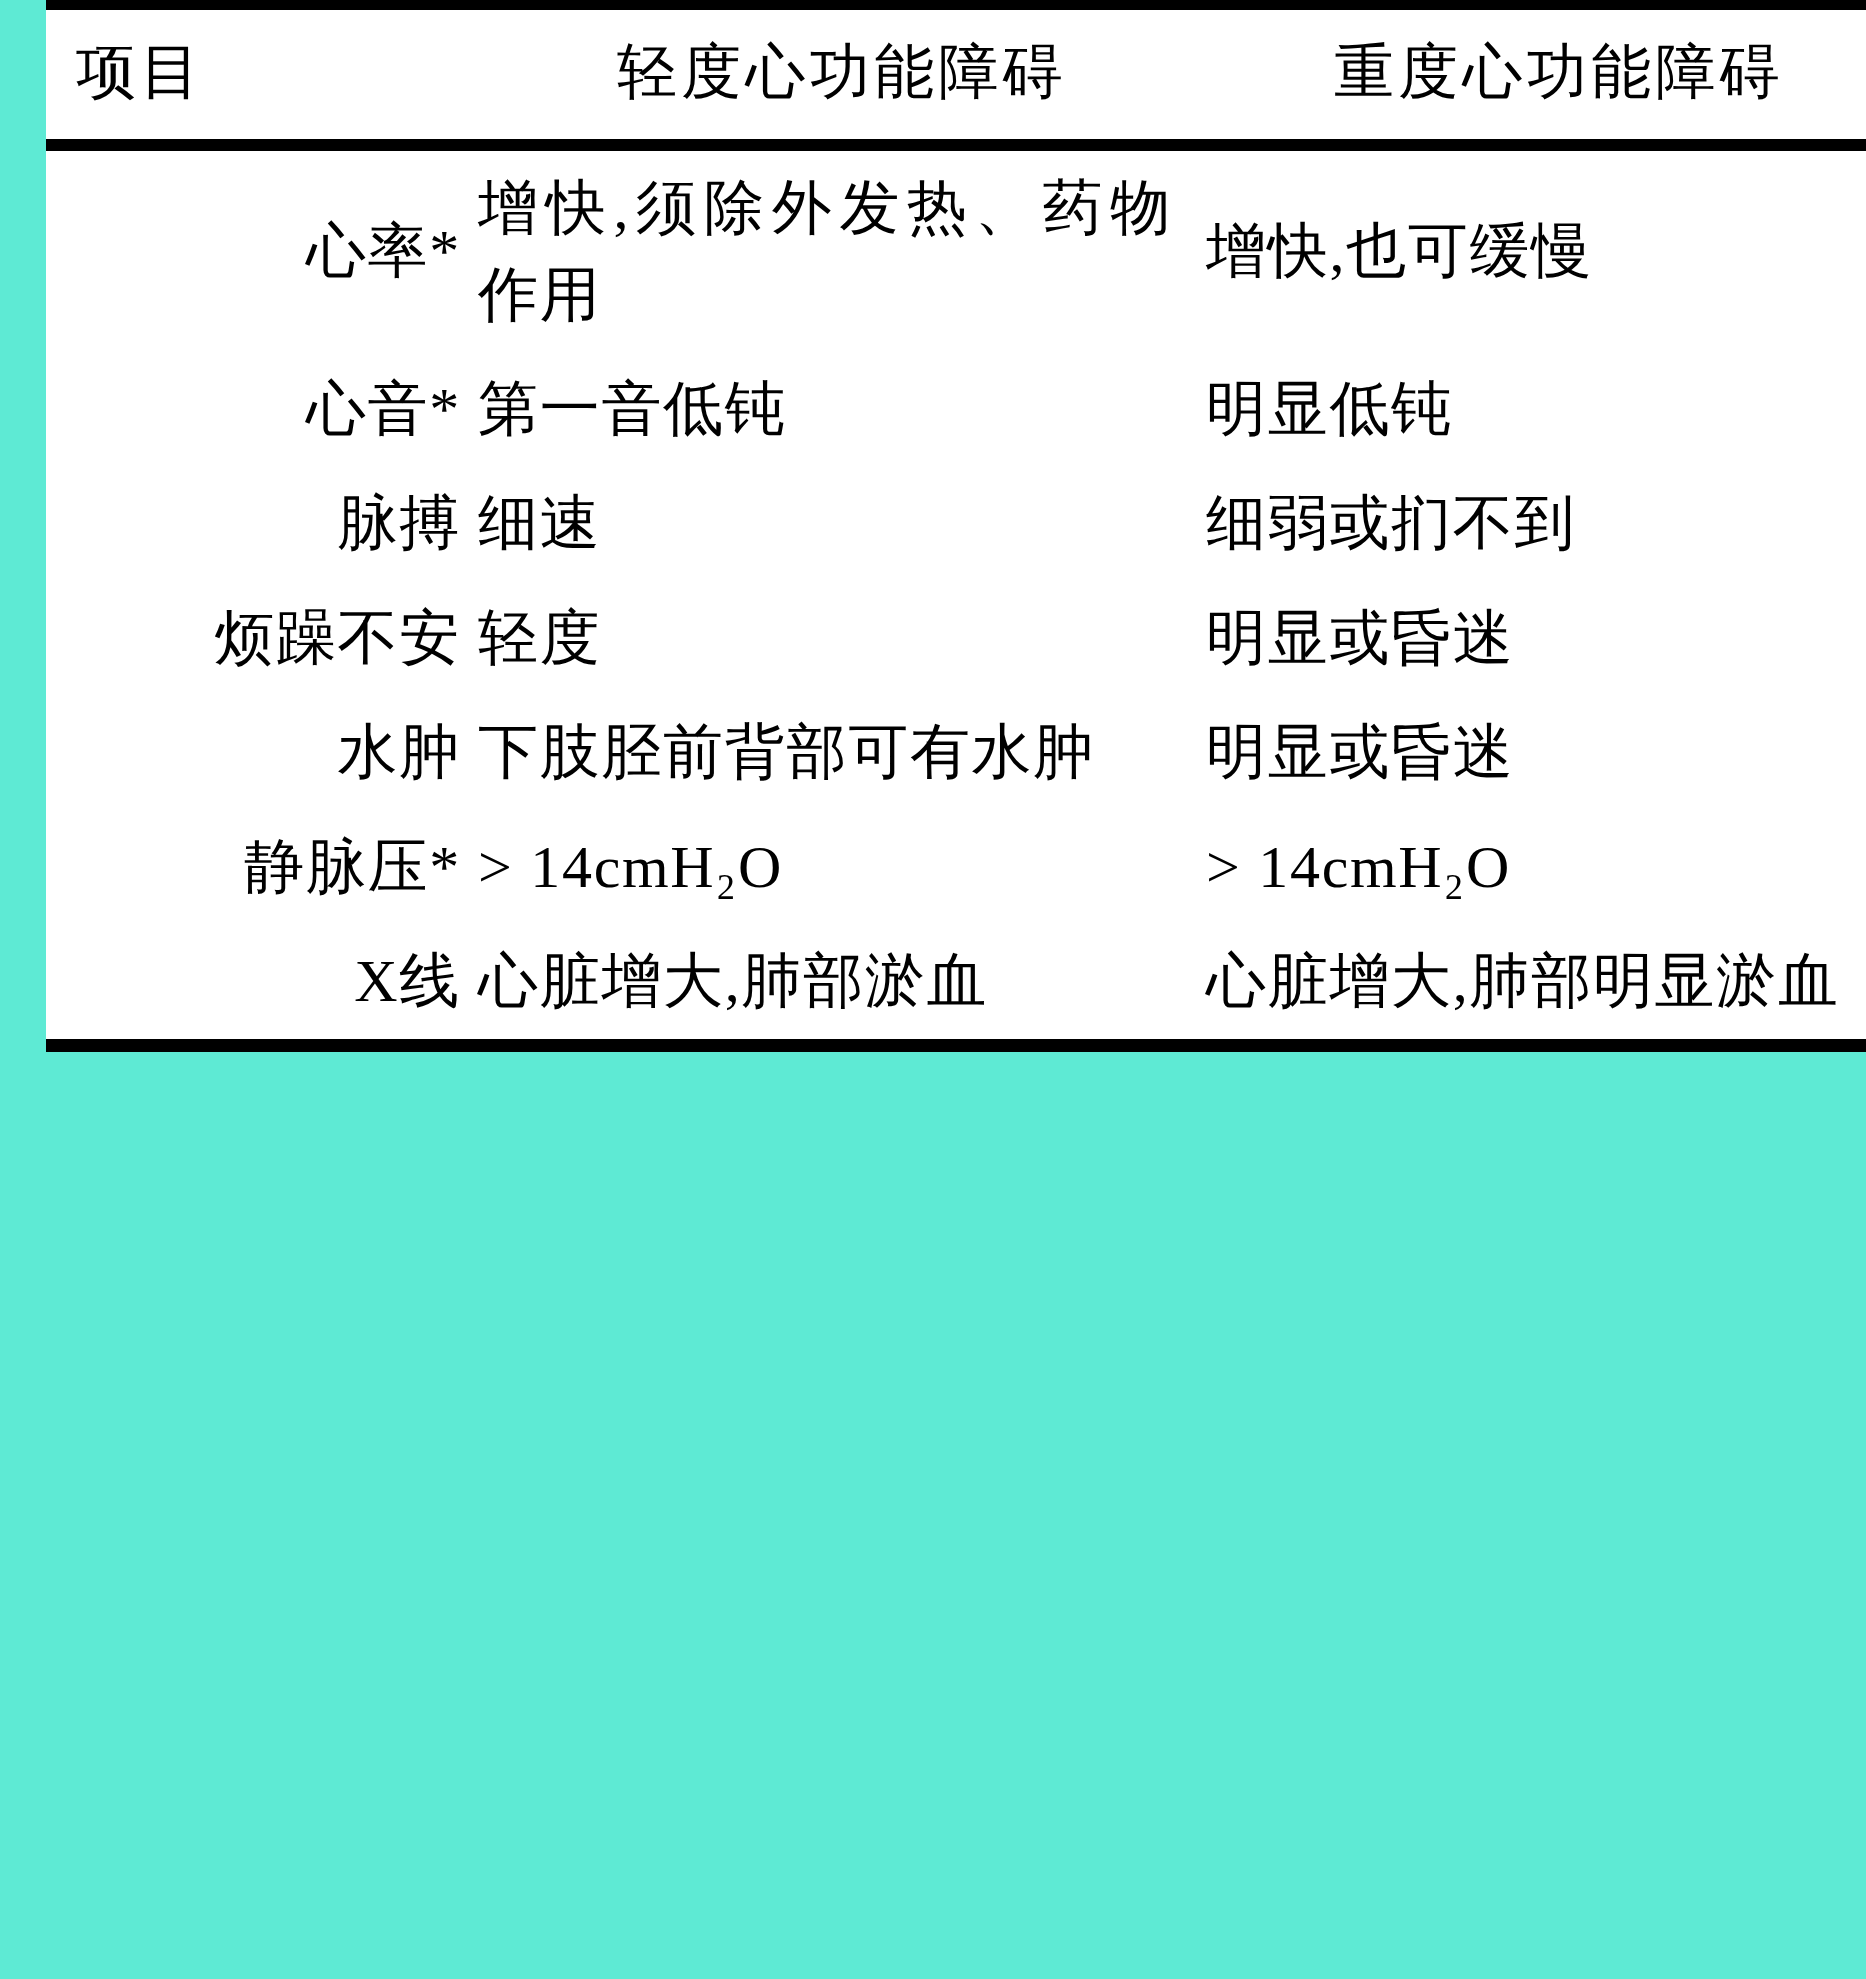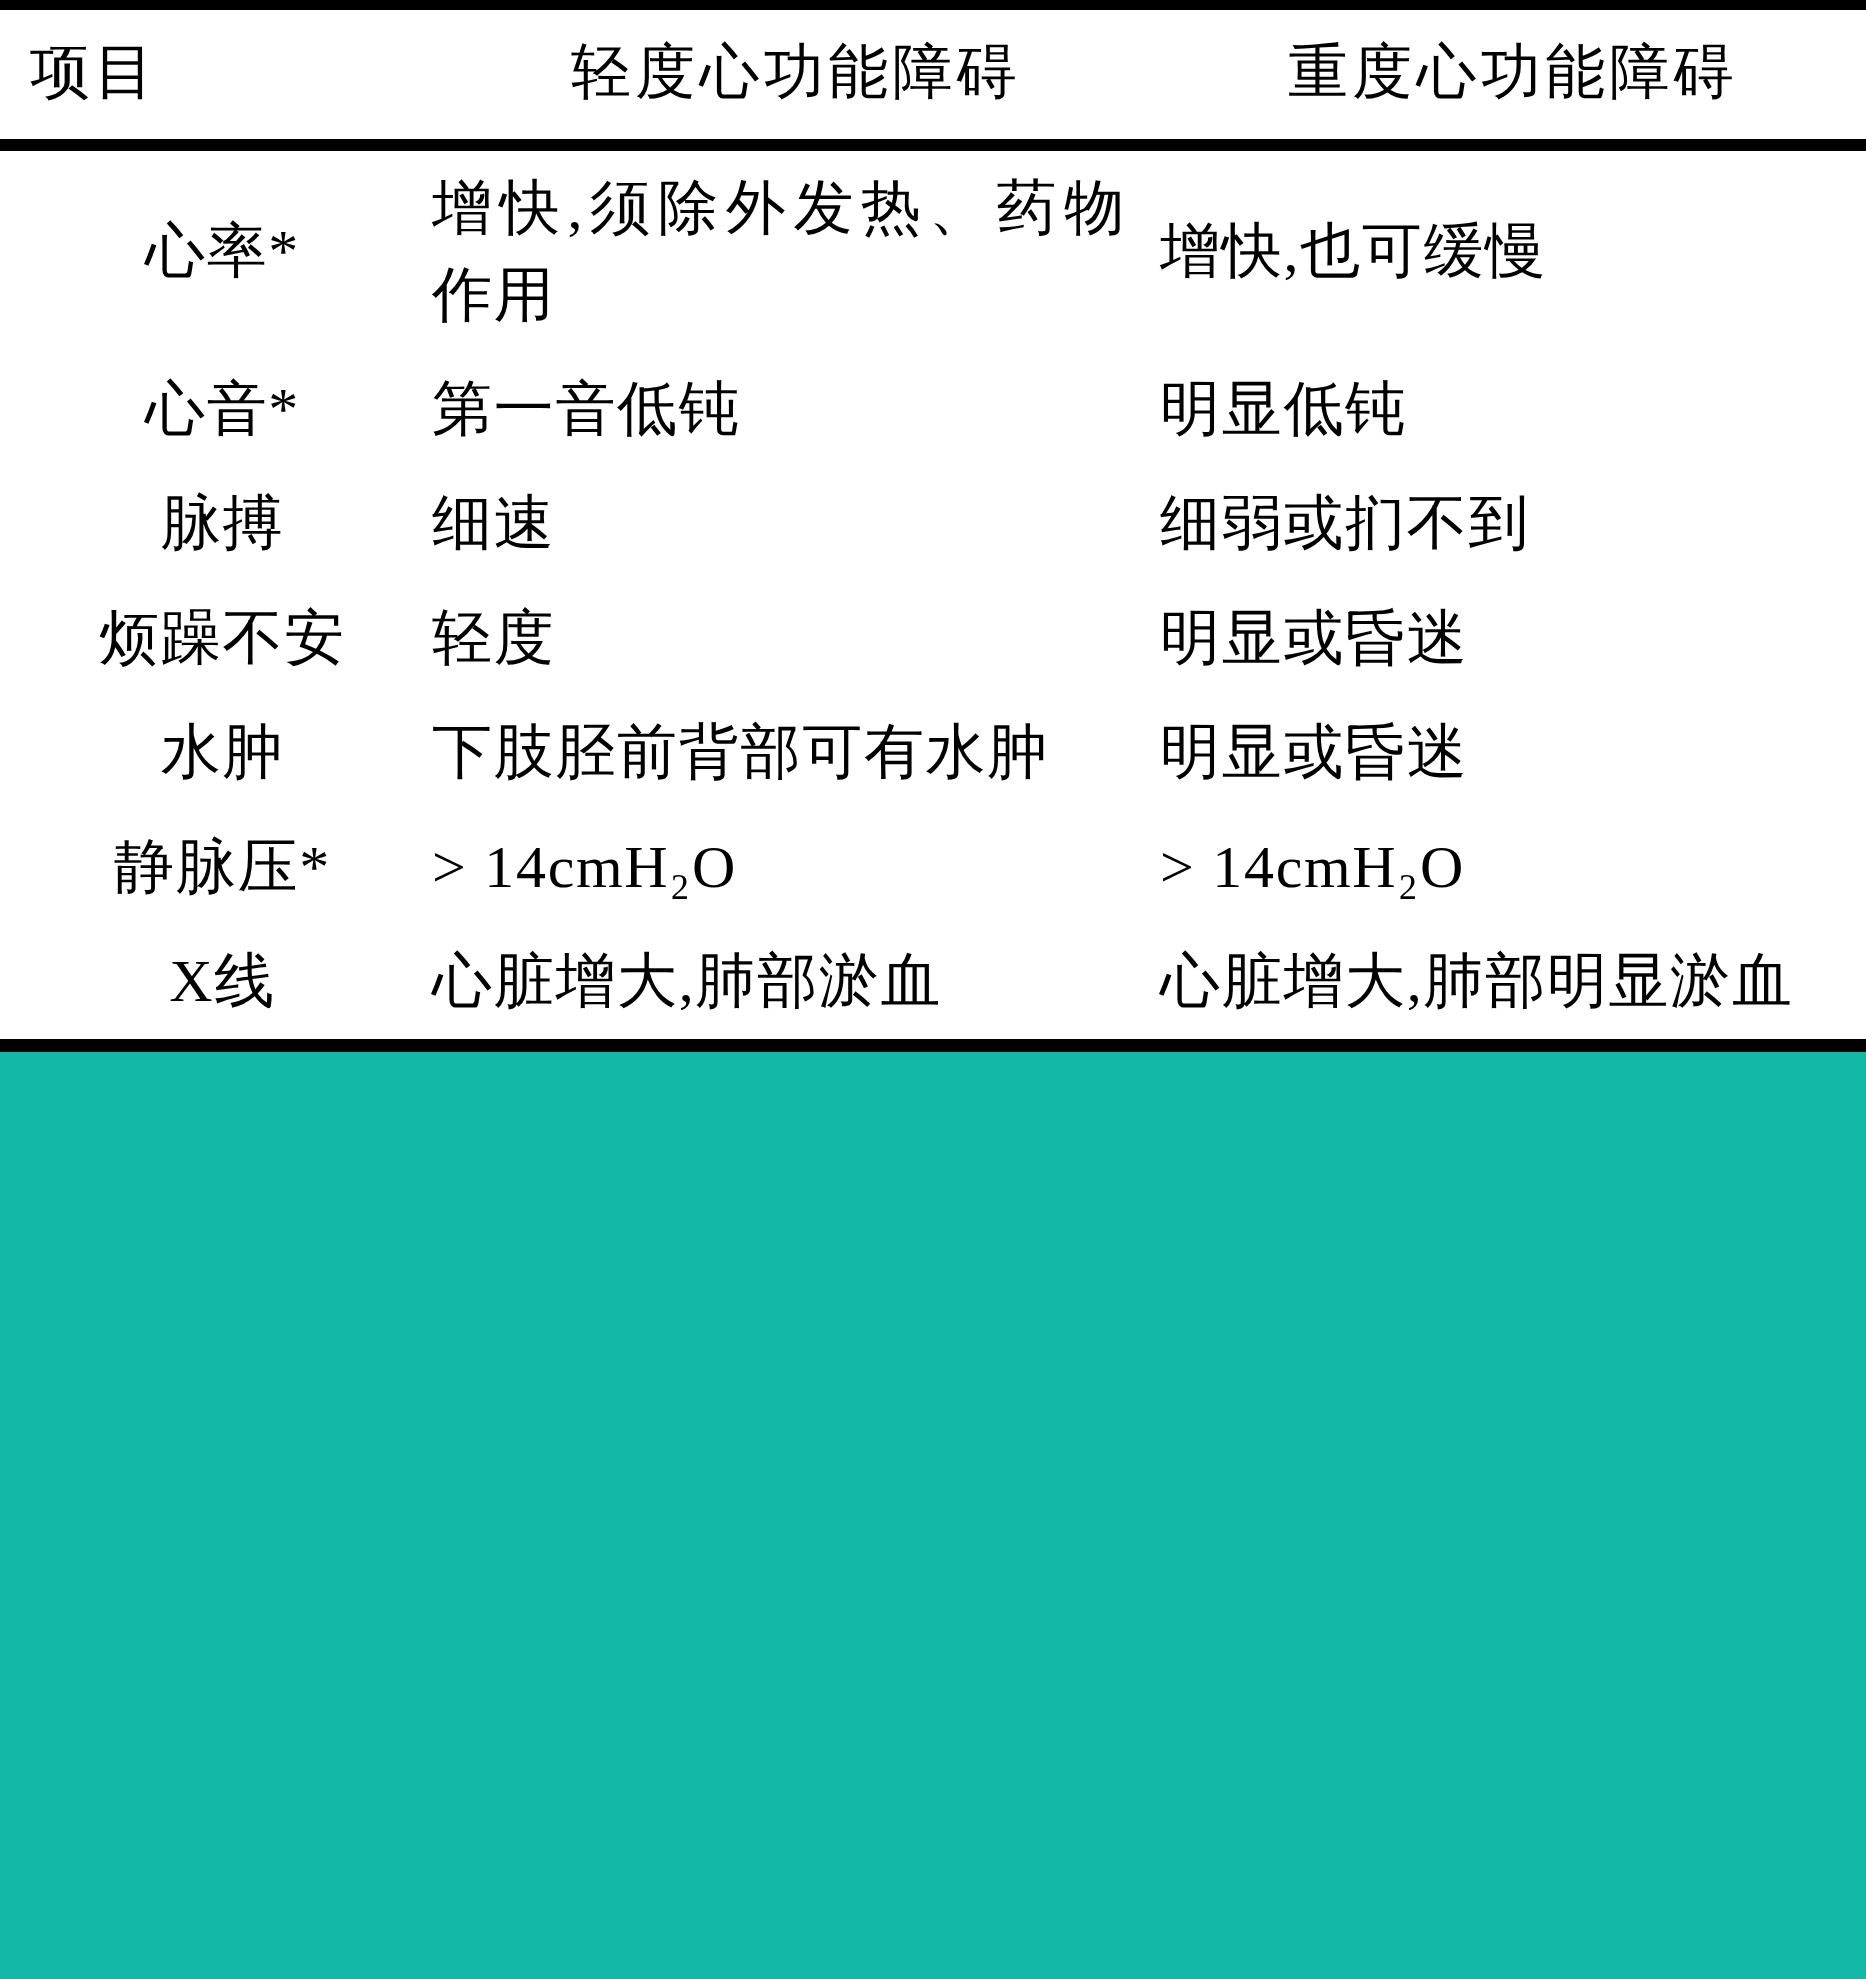--- a/index.html
+++ b/index.html
@@ -9,22 +9,23 @@
   }
   body {
     width: 1866px;
     min-height: 1979px;
     color: #000000;
     font-family: "Liberation Serif", "DejaVu Serif", serif;
   }
   .page {
     width: 1866px;
     min-height: 1979px;
-    background: #14b8a6;
+    background: #5eead4;
     box-sizing: border-box;
+    padding-left: 46px;
   }
   table.cmp {
     width: 1866px;
     border-collapse: collapse;
     table-layout: fixed;
     border-top: 10.3px solid #000;
     border-bottom: 13.7px solid #000;
     background: #ffffff;
   }
   col.c1 { width: 432px; }
@@ -50,21 +51,21 @@
   tbody td {
     font-size: 60px;
     line-height: 1.45;
     letter-spacing: 1.7px;
     vertical-align: middle;
     padding: 13.7px 0;
   }
   td.cell-item {
     padding-left: 30px;
     padding-right: 17px;
-    text-align: center;
+    text-align: right;
     word-break: break-all;
   }
   td.cell-mild {
     padding-right: 34px;
     text-align: justify;
     text-align-last: left;
     word-break: break-all;
   }
   td.cell-severe {
     padding-right: 26px;

